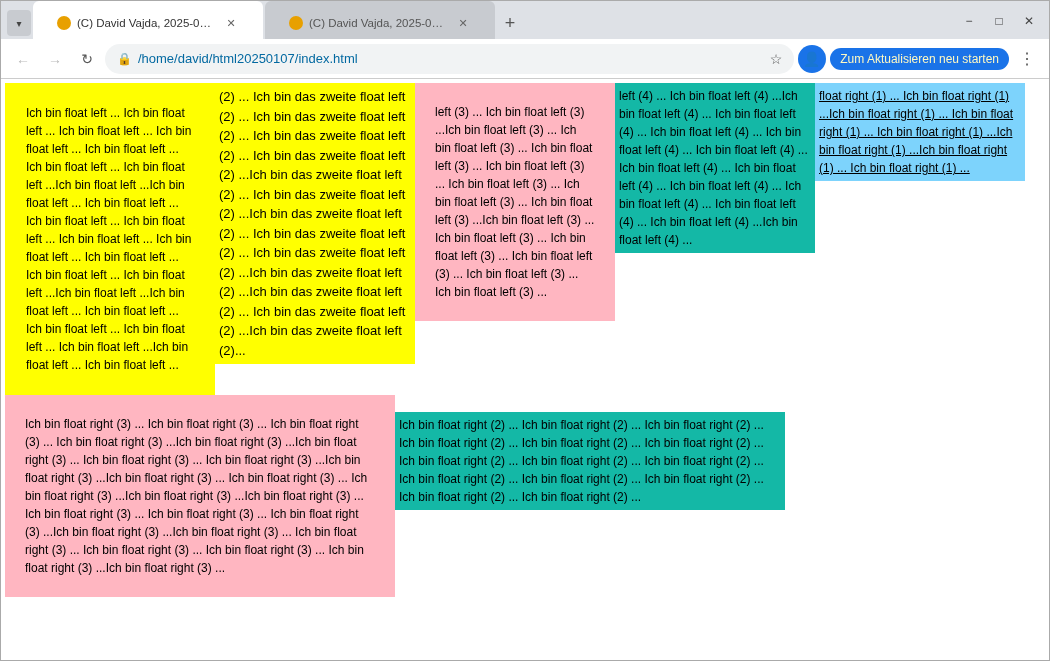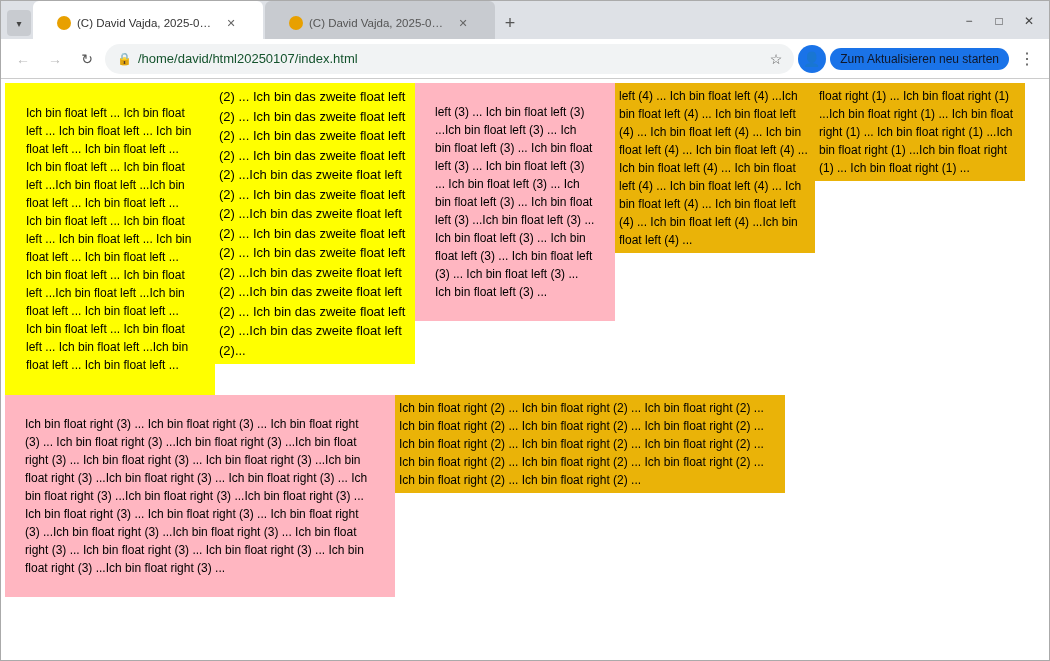--- a/index.html
+++ b/index.html
@@ -141,21 +141,21 @@
       padding: 4px 12px;
       height: 30px;
       gap: 6px;
     }
     .address-icon {
       font-size: 12px;
       color: #555;
     }
     .address-text {
       font-size: 13px;
-      color: #14532d;
+      color: #0369a1;
       flex: 1;
     }
     .address-star {
       font-size: 14px;
       color: #555;
       cursor: pointer;
     }
     .nav-profile {
       width: 28px;
       height: 28px;
@@ -164,21 +164,21 @@
       display: flex;
       align-items: center;
       justify-content: center;
       color: #fff;
       font-size: 14px;
       cursor: pointer;
     }
     .update-btn {
       padding: 4px 10px;
       background: #1a73e8;
-      color: #0f172a;
+      color: #fef9c3;
       border-radius: 14px;
       font-size: 12px;
       cursor: pointer;
       white-space: nowrap;
     }
     .nav-menu {
       width: 28px;
       height: 28px;
       display: flex;
       align-items: center;
@@ -229,32 +229,33 @@
       float: left;
       width: 200px;
       background: #ffb6c1;
       padding: 20px;
       font-size: 12px;
       line-height: 1.5;
     }
     .col-pink2 {
       float: left;
       width: 200px;
-      background: #eab308;
+      background: #14b8a6;
       padding: 4px;
       font-size: 12px;
       line-height: 1.5;
     }
     .col-pink3 {
       float: left;
       width: 210px;
-      background: #eab308;
+      background: #7dd3fc;
       padding: 4px;
       font-size: 12px;
       line-height: 1.5;
+      text-decoration: underline;
     }
     .clearfix::after {
       content: '';
       display: table;
       clear: both;
     }
 
     
     .scrollable-area::-webkit-scrollbar {
       width: 10px;
@@ -329,19 +330,19 @@
         <div class="col-pink2">
           <span>left (4) ... Ich bin float left (4) ...Ich bin float left (4) ... Ich bin float left (4) ... Ich bin float left (4) ... Ich bin float left (4) ... Ich bin float left (4) ... Ich bin float left (4) ... Ich bin float left (4) ... Ich bin float left (4) ... Ich bin float left (4) ... Ich bin float left (4) ... Ich bin float left (4) ...Ich bin float left (4) ...</span>
         </div>
         <div class="col-pink3">
           <span>float right (1) ... Ich bin float right (1) ...Ich bin float right (1) ... Ich bin float right (1) ... Ich bin float right (1) ...Ich bin float right (1) ...Ich bin float right (1) ... Ich bin float right (1) ...</span>
         </div>
         <div style="clear:both;"></div>
         <div class="col-pink1" style="width:390px;">
           <span>Ich bin float right (3) ... Ich bin float right (3) ... Ich bin float right (3) ... Ich bin float right (3) ...Ich bin float right (3) ...Ich bin float right (3) ... Ich bin float right (3) ... Ich bin float right (3) ...Ich bin float right (3) ...Ich bin float right (3) ... Ich bin float right (3) ... Ich bin float right (3) ...Ich bin float right (3) ...Ich bin float right (3) ... Ich bin float right (3) ... Ich bin float right (3) ... Ich bin float right (3) ...Ich bin float right (3) ...Ich bin float right (3) ... Ich bin float right (3) ... Ich bin float right (3) ... Ich bin float right (3) ... Ich bin float right (3) ...Ich bin float right (3) ...</span>
         </div>
-        <div class="col-pink2" style="width:390px;">
+        <div class="col-pink2" style="width:390px;margin-top:17px;">
           <span>Ich bin float right (2) ... Ich bin float right (2) ... Ich bin float right (2) ... Ich bin float right (2) ... Ich bin float right (2) ... Ich bin float right (2) ... Ich bin float right (2) ... Ich bin float right (2) ... Ich bin float right (2) ... Ich bin float right (2) ... Ich bin float right (2) ... Ich bin float right (2) ... Ich bin float right (2) ... Ich bin float right (2) ...</span>
         </div>
       </div>
     </div>
   </div>
 </div>
 
 </body></html>

